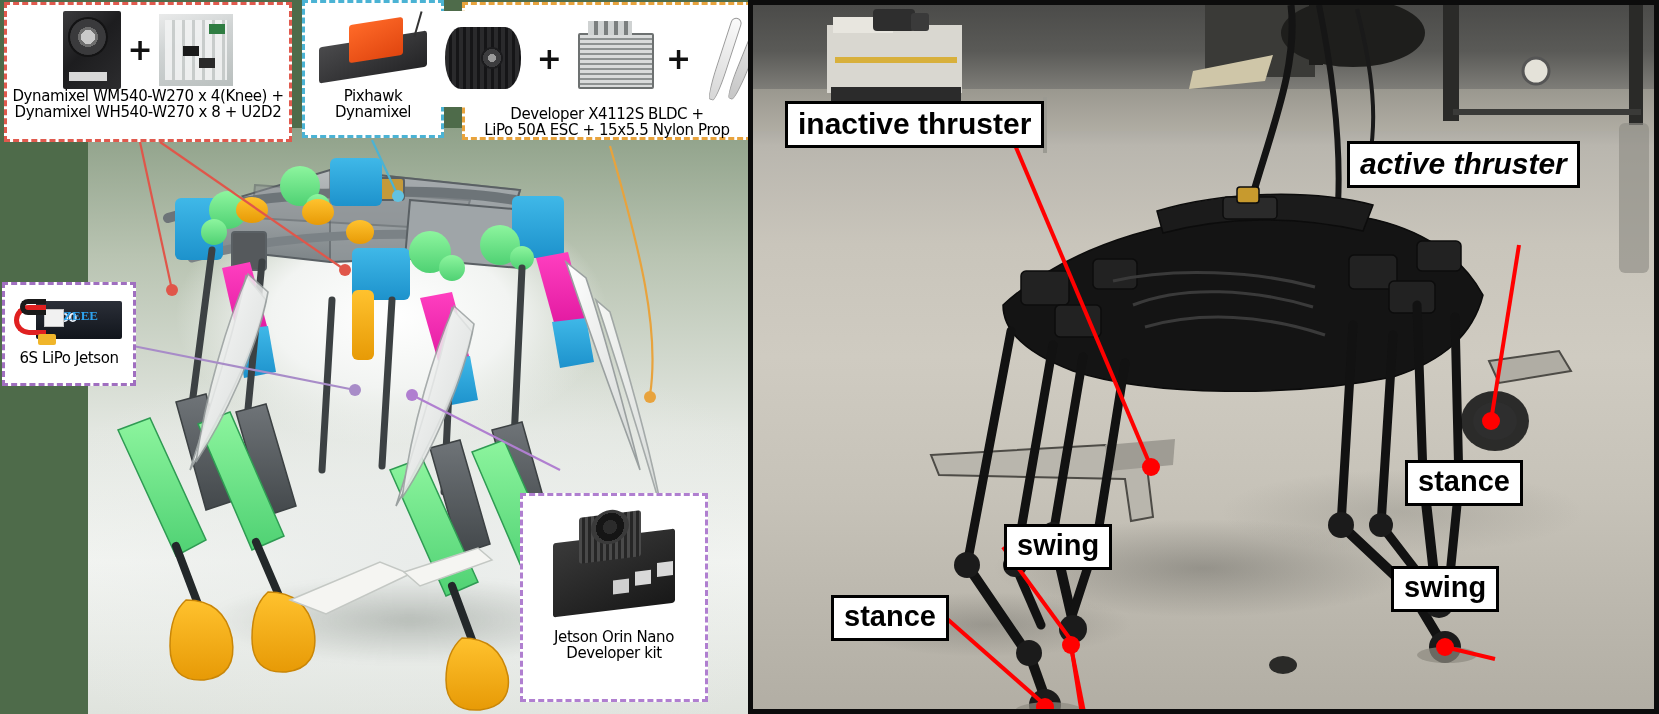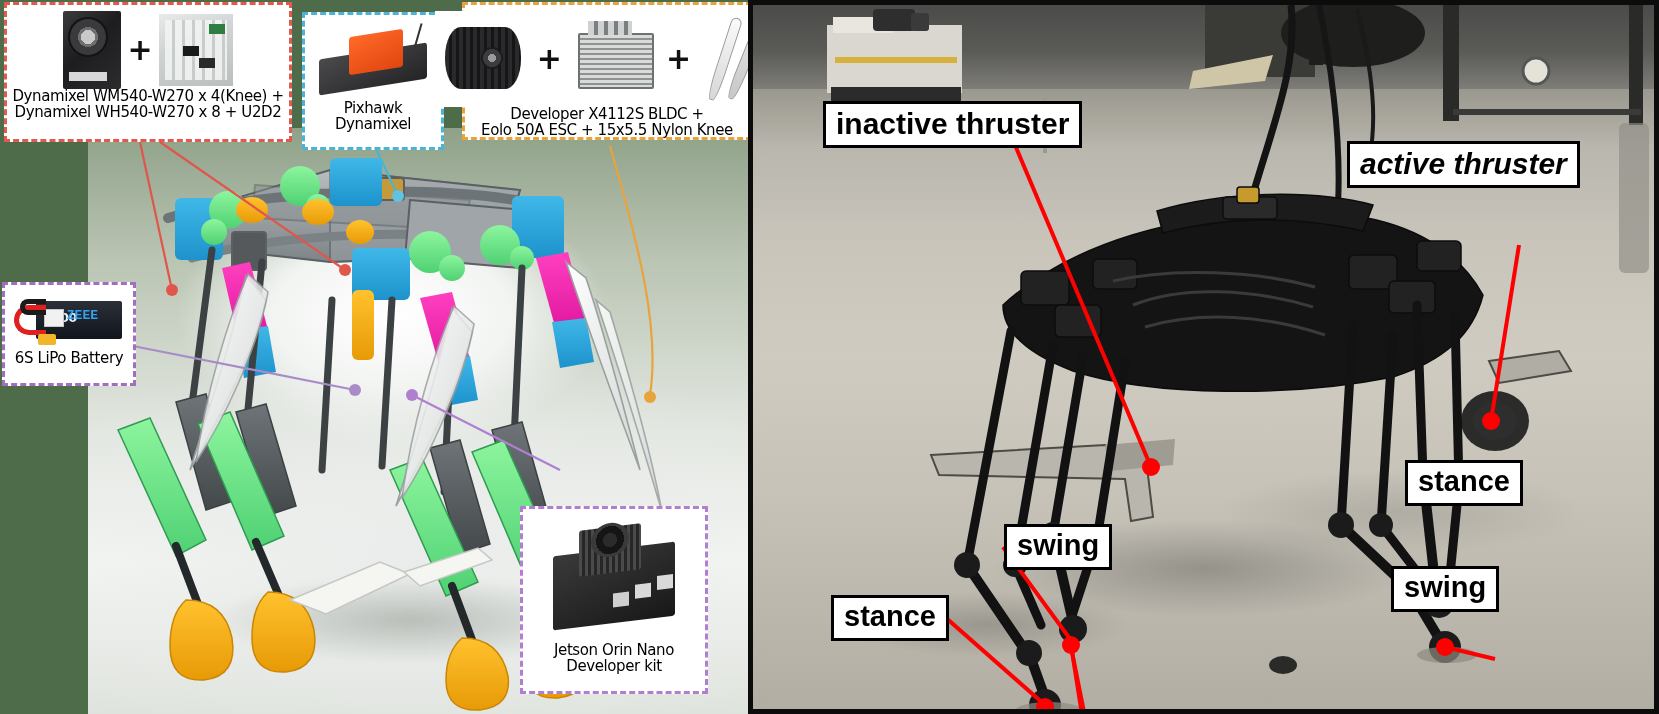--- a/index.html
+++ b/index.html
@@ -156,21 +156,21 @@
   .t-prop .blade.b2 { left:44px; top:5px; transform: rotate(22deg);
     background: linear-gradient(180deg,#e9e9e9,#c7c7c7); }
   
   .t-batt { width: 118px; height: 60px; background:#fff; }
   .t-batt .body { position:absolute; left:26px; top:10px; width:86px; height:38px;
     background: linear-gradient(180deg,#2b2f38,#11151c); border-radius:2px; }
   .t-batt .body::after { content:"2200"; position:absolute; left:8px; top:9px;
     font-family:"DejaVu Sans", sans-serif; font-size:13px; font-weight:700; color:#eaf4ff;
     letter-spacing:-1px; }
   .t-batt .zee { position:absolute; right:30px; top:17px;
-    font-family:Liberation Mono, monospace; font-size:13px; font-weight:700; color:#2ea3ef; }
+    font-family:Liberation Serif, serif; font-size:13px; font-weight:700; color:#2ea3ef; }
   .t-batt .wred { position:absolute; left:4px; top:14px; width:32px; height:30px;
     border:5px solid #e02020; border-right:none; border-radius:18px 0 0 18px; }
   .t-batt .wblk { position:absolute; left:10px; top:8px; width:26px; height:16px;
     border:5px solid #1a1a1a; border-right:none; border-radius:14px 0 0 14px; }
   .t-batt .xt { position:absolute; left:28px; bottom:6px; width:18px; height:11px;
     background:#f0b52a; border-radius:2px; }
   .t-batt .plug { position:absolute; left:34px; top:18px; width:20px; height:18px; background:#f1f1f1;
     border:1px solid #c6c6c6; }
   
   .t-jetson { width: 150px; height: 128px; background:#fff; }
@@ -371,21 +371,21 @@
     <div class="callout" style="left:4px; top:2px; width:288px; height:140px; border-color:#e05a4e;">
       <div class="thumbrow">
         <div class="thumb t-servo"></div>
         <span class="plus">+</span>
         <div class="thumb t-board"></div>
       </div>
       <div class="cap">Dynamixel WM540-W270 x 4(Knee) +</div>
       <div class="cap">Dynamixel WH540-W270 x 8 + U2D2</div>
     </div>
 
-    <div class="callout" style="left:302px; top:12px; width:142px; height:138px; border-color:#4bb3d4;">
+    <div class="callout" style="left:302px; top:0; width:142px; height:138px; border-color:#4bb3d4;">
       <div class="thumbrow">
         <div class="thumb t-cube">
           <span class="base"></span>
             <span class="orange"></span>
             <span class="ant"></span>
         </div>
       </div>
       <div class="cap">Pixhawk</div>
       <div class="cap">Dynamixel</div>
     </div>
@@ -395,38 +395,38 @@
         <div class="thumb t-motor"></div>
         <span class="plus">+</span>
         <div class="thumb t-esc"></div>
         <span class="plus">+</span>
         <div class="thumb t-prop">
           <span class="blade"></span>
             <span class="blade b2"></span>
         </div>
       </div>
       <div class="cap">Developer X4112S BLDC +</div>
-      <div class="cap">Eolo 50A ESC + 15x5.5 Nylon Knee</div>
+      <div class="cap">LiPo 50A ESC + 15x5.5 Nylon Prop</div>
     </div>
 
     <div class="callout" style="left:2px; top:282px; width:134px; height:104px; border-color:#a06fc0;">
       <div class="thumbrow">
         <div class="thumb t-batt">
           <span class="body"></span>
             <span class="zee">ZEEE</span>
           <span class="plug"></span>
             <span class="wred"></span>
             <span class="wblk"></span>
             <span class="xt"></span>
         </div>
       </div>
-      <div class="cap">6S LiPo Battery</div>
+      <div class="cap">6S LiPo Jetson</div>
     </div>
 
-    <div class="callout" style="left:520px; top:506px; width:188px; height:188px; border-color:#b07fd0;">
+    <div class="callout" style="left:520px; top:493px; width:188px; height:209px; border-color:#b07fd0;">
       <div class="thumbrow">
         <div class="thumb t-jetson">
           <span class="pcb"></span>
             <span class="heat"></span>
             <span class="fan"></span>
             <span class="usb"></span>
         </div>
       </div>
       <div class="cap">Jetson Orin Nano</div>
       <div class="cap">Developer kit</div>
@@ -586,21 +586,21 @@
         <line x1="726" y1="790" x2="688" y2="600" stroke="#ff0000" stroke-width="0"></line>
         <circle cx="688" cy="598" r="9" fill="#ff0000"></circle>
       </svg>
 
       <svg class="leaders">
         <line x1="320" y1="638" x2="250" y2="542" stroke="#ff0000" stroke-width="4"></line>
         <line x1="292" y1="700" x2="192" y2="612" stroke="#ff0000" stroke-width="4"></line>
         <line x1="688" y1="598" x2="728" y2="588" stroke="#ff0000" stroke-width="4"></line>
       </svg>
 
-      <div class="plabel" style="left:32px; top:96px; font-size:30px;margin-left:38px;">inactive thruster</div>
+      <div class="plabel" style="left:32px; top:96px; font-size:30px;">inactive thruster</div>
 
       <div class="plabel" style="left:594px; top:136px; font-size:30px;font-style:italic;">active thruster</div>
 
       <div class="plabel" style="left:251px; top:519px; font-size:29px;">swing</div>
 
       <div class="plabel" style="left:78px; top:590px; font-size:29px;">stance</div>
 
       <div class="plabel" style="left:652px; top:455px; font-size:29px;">stance</div>
 
       <div class="plabel" style="left:638px; top:561px; font-size:29px;">swing</div>

